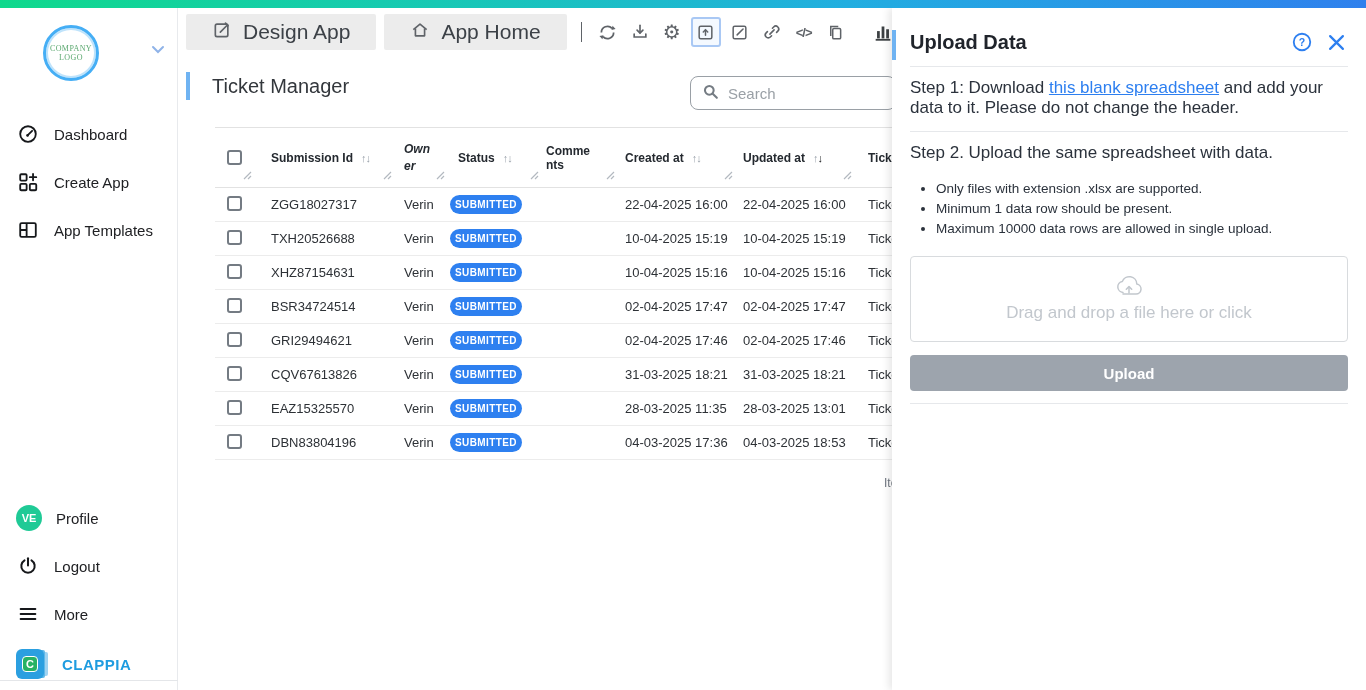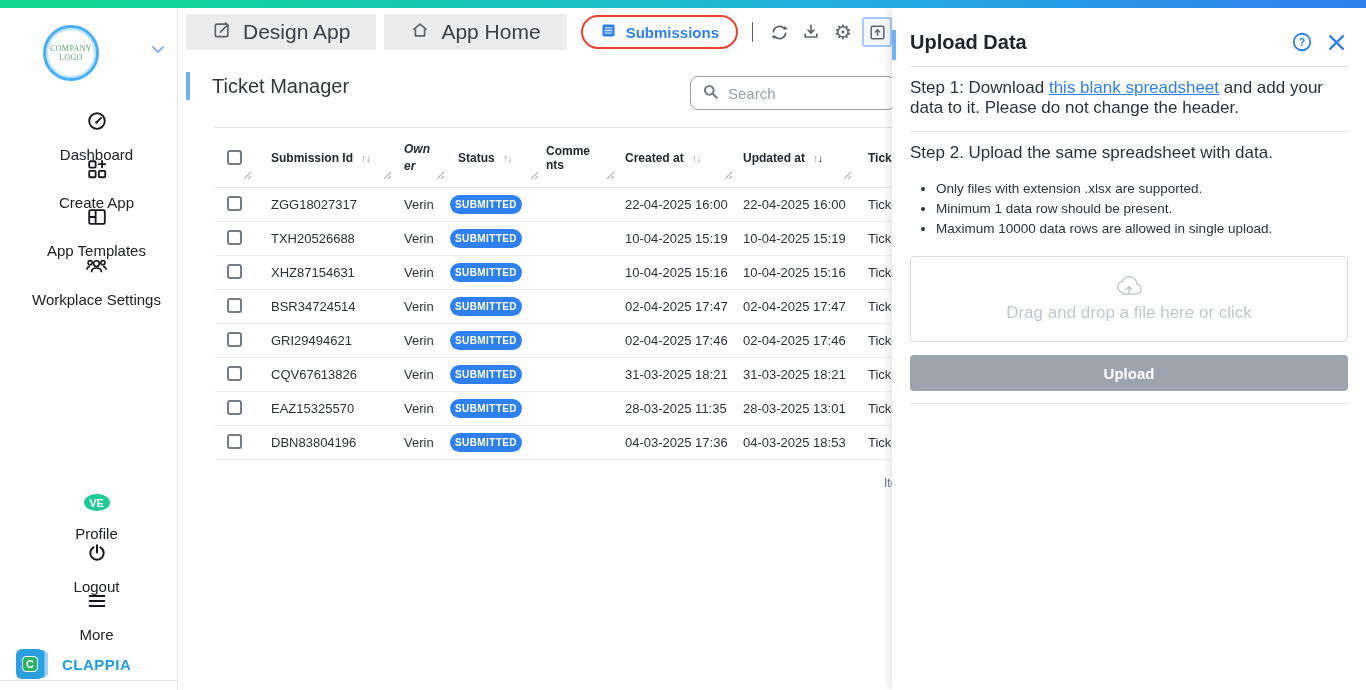--- a/index.html
+++ b/index.html
@@ -16,21 +16,21 @@
     background:#fff; border-right:1px solid #e8eaed; z-index:30; }
   .logo-row { position:relative; height:96px;padding-left:12px; }
   .company-logo { position:absolute; left:43px; top:17px; width:56px; height:56px;
     border-radius:50%; border:3px solid #45aef5; box-shadow:inset 0 0 0 2px #bfe3fb;
     display:flex; flex-direction:column; align-items:center; justify-content:center; }
   .company-logo .l1,.company-logo .l2 { font-family:"Liberation Serif", serif;
     color:#5aa86f; font-size:8px; letter-spacing:.4px; line-height:9px; }
   .logo-chevron { position:absolute; right:12px; top:32px; }
   .nav { margin-top:6px; }
   .side-item { display:flex; align-items:center; gap:14px; height:48px;
-    padding-left:16px; cursor:pointer;flex-direction:column; }
+    padding-left:16px; cursor:pointer; }
   .side-item .lbl { font-size:15px; color:#202124; }
   .side-icon { width:24px; height:24px; display:flex; align-items:center; justify-content:center; }
   .side-footer { position:absolute; left:0; top:486px; width:100%; }
   .avatar { width:26px; height:26px; border-radius:50%; background:#1fca96; color:#fff;
     font-size:11px; font-weight:bold; display:flex; align-items:center; justify-content:center; }
   .clappia-row { display:flex; align-items:center; gap:12px; height:48px;
     padding-left:16px; margin-top:2px; }
   .clappia-badge { position:relative; width:34px; height:30px; }
   .clappia-badge .page2 { position:absolute; left:26px; top:3px; width:6px; height:24px;
     background:#9fd3f1; border-radius:2px; }
@@ -166,33 +166,20 @@
     </div>
     <div class="side-item">
       <span class="side-icon">
         <svg width="22" height="22" viewBox="0 0 24 24" fill="none" stroke="#16181b" stroke-width="2">
             <rect x="3.5" y="4.5" width="17" height="15" rx="1.6"></rect>
             <path d="M10.5 4.5v15M3.5 12h7"></path>
           </svg>
       </span>
       <span class="lbl">App Templates</span>
     </div>
-    <div class="side-item">
-      <span class="side-icon">
-        <svg width="23" height="23" viewBox="0 0 24 24" fill="none" stroke="#16181b" stroke-width="1.7">
-            <circle cx="12" cy="10" r="3"></circle>
-            <path d="M6.8 19c0-2.9 2.3-4.4 5.2-4.4s5.2 1.5 5.2 4.4"></path>
-            <circle cx="5.3" cy="9" r="2.1"></circle>
-            <path d="M2 16.5c0-2.2 1.5-3.4 3.3-3.4"></path>
-            <circle cx="18.7" cy="9" r="2.1"></circle>
-            <path d="M22 16.5c0-2.2-1.5-3.4-3.3-3.4"></path>
-          </svg>
-      </span>
-      <span class="lbl">Workplace Settings</span>
-    </div>
   </div>
 
   <div class="side-footer">
     <div class="side-item">
       <span class="avatar">VE</span>
       <span class="lbl">Profile</span>
     </div>
     <div class="side-item">
       <span class="side-icon">
         <svg width="22" height="22" viewBox="0 0 24 24" fill="none" stroke="#16181b" stroke-width="2.2" stroke-linecap="round">
@@ -237,29 +224,20 @@
       <span>Design App</span>
     </div>
     <div class="btn-gray">
       <span>
         <svg width="20" height="20" viewBox="0 0 24 24" fill="none" stroke="#5f6368" stroke-width="2" stroke-linejoin="round">
             <path d="M4 11.5L12 5l8 6.5"></path>
             <path d="M6.5 10.3V19h11v-8.7"></path>
           </svg>
       </span>
       <span>App Home</span>
-    </div>
-    <div class="btn-submissions">
-      <span>
-        <svg width="17" height="17" viewBox="0 0 24 24">
-            <rect x="3.5" y="3.5" width="17" height="17" rx="2" fill="#2d7ff0"></rect>
-            <path d="M6.5 8.3h11M6.5 12h11M6.5 15.7h11" stroke="#cfe2ff" stroke-width="2"></path>
-          </svg>
-      </span>
-      <span>Submissions</span>
     </div>
     <div class="tb-sep"></div>
 
     <div class="icon-btn">
       <svg width="21" height="21" viewBox="0 0 24 24">
           <g fill="none" stroke="#5f6368" stroke-width="2">
             <path d="M19 12a7 7 0 0 1-12.2 4.7"></path>
             <path d="M5 12a7 7 0 0 1 12.2-4.7"></path>
           </g>
           <polygon points="17.8,4.2 16.6,9 21.2,7.9" fill="#5f6368"></polygon>

